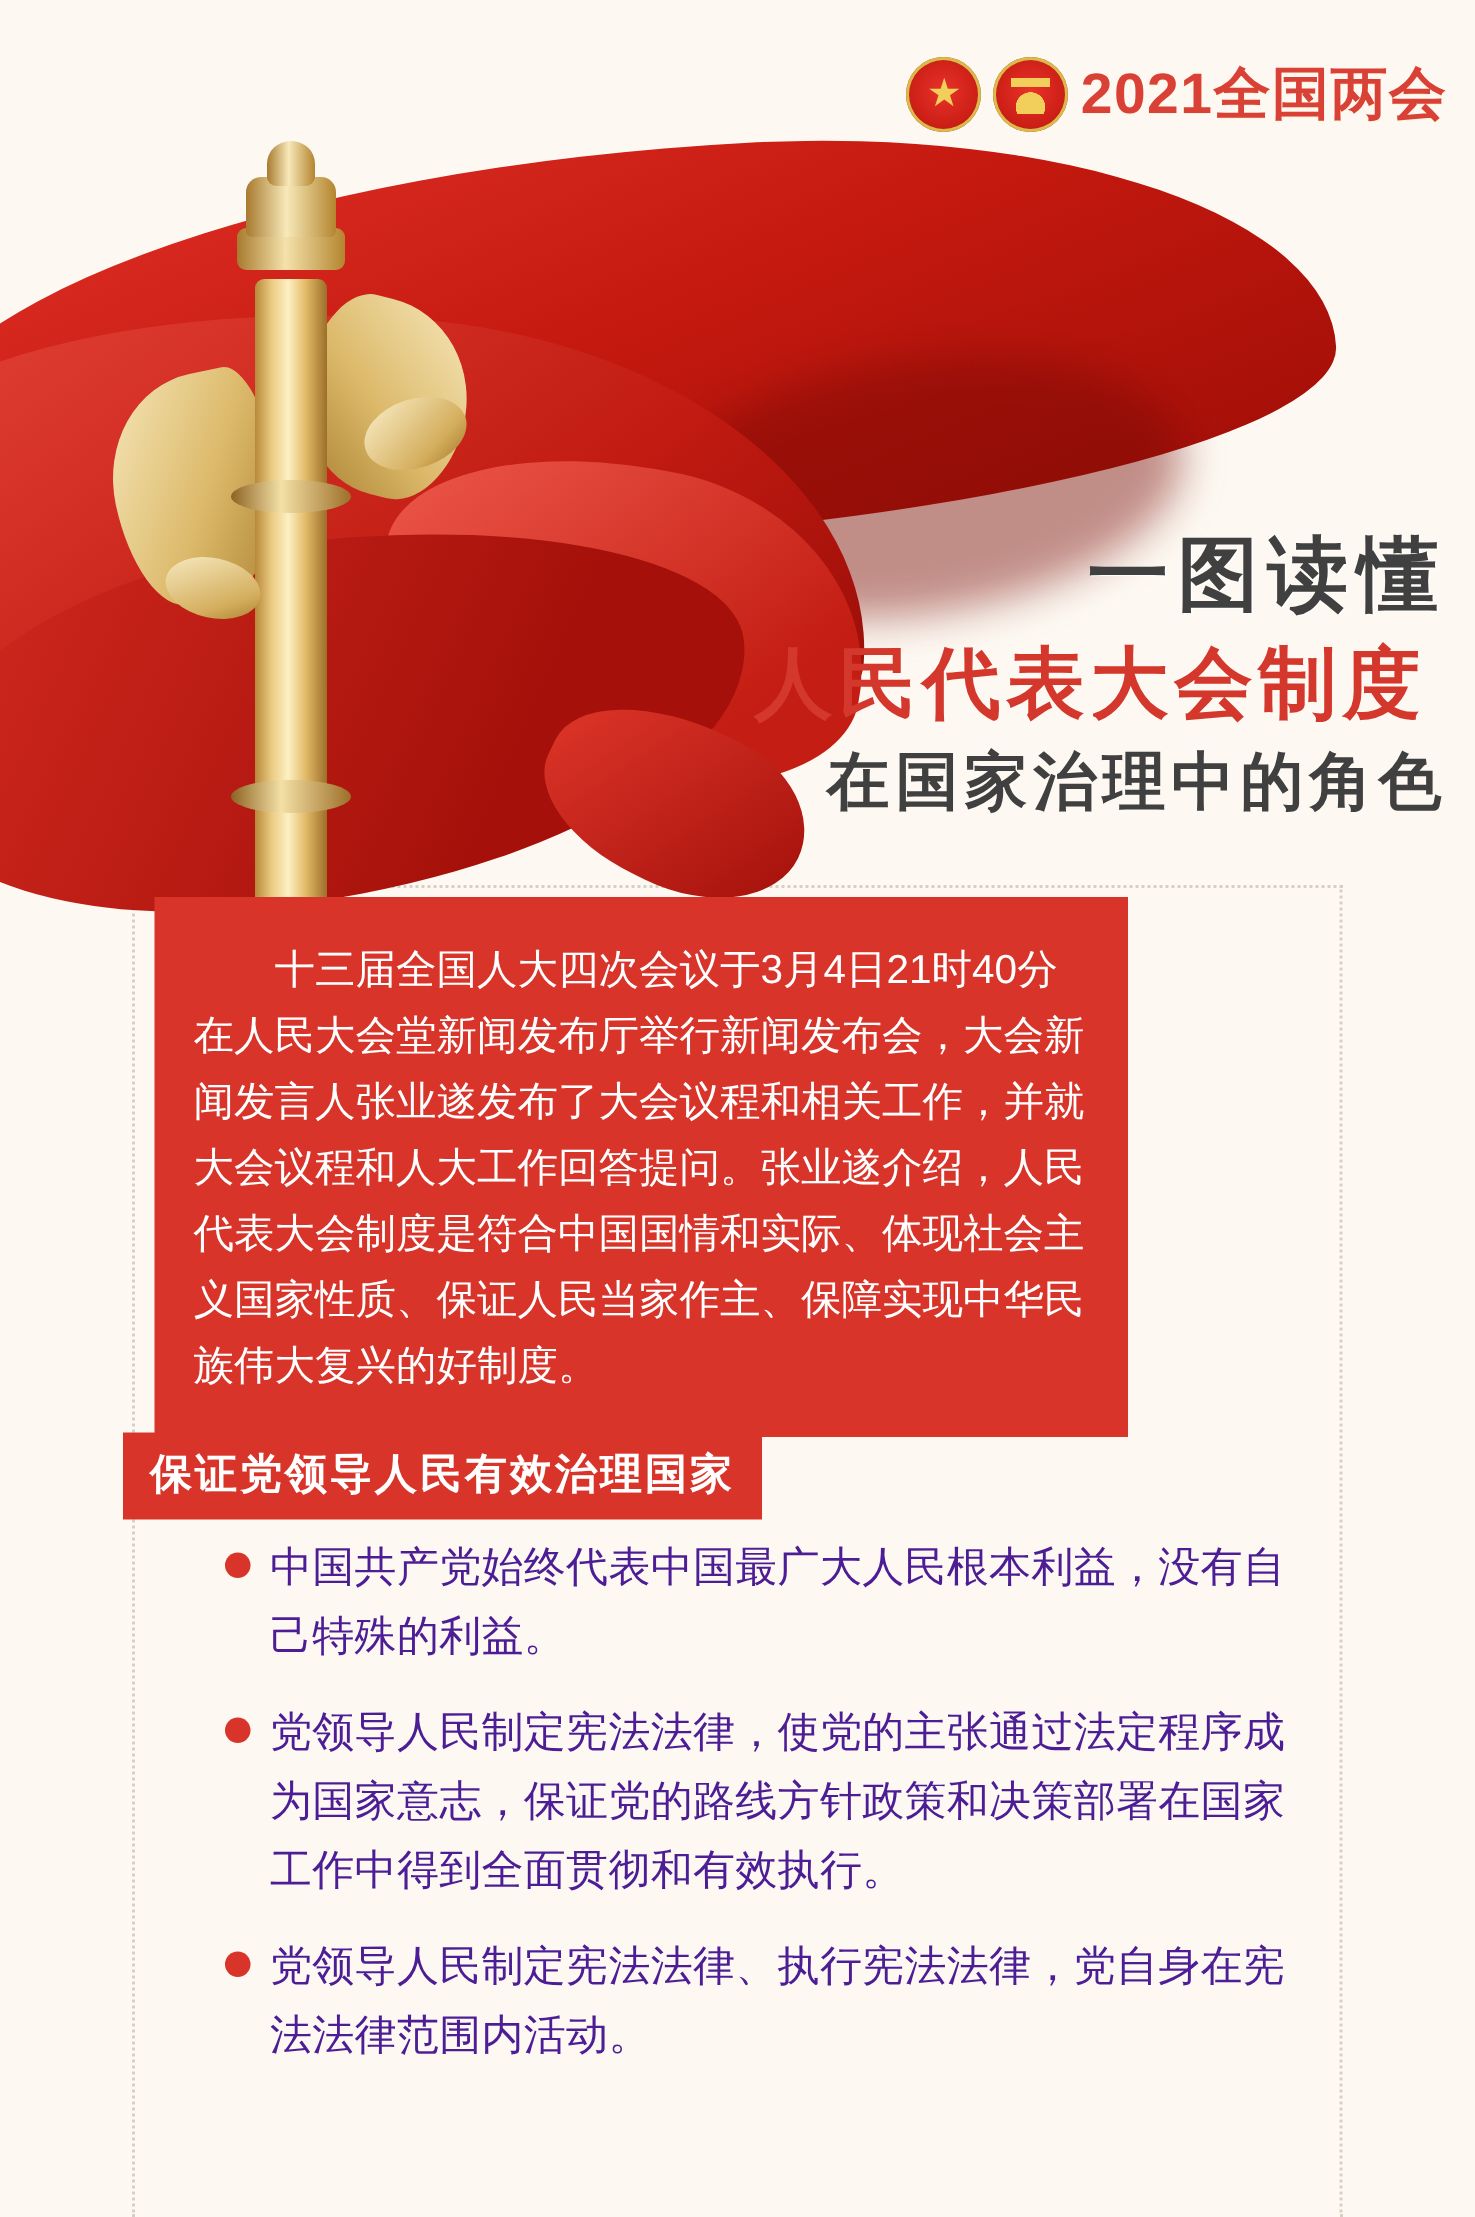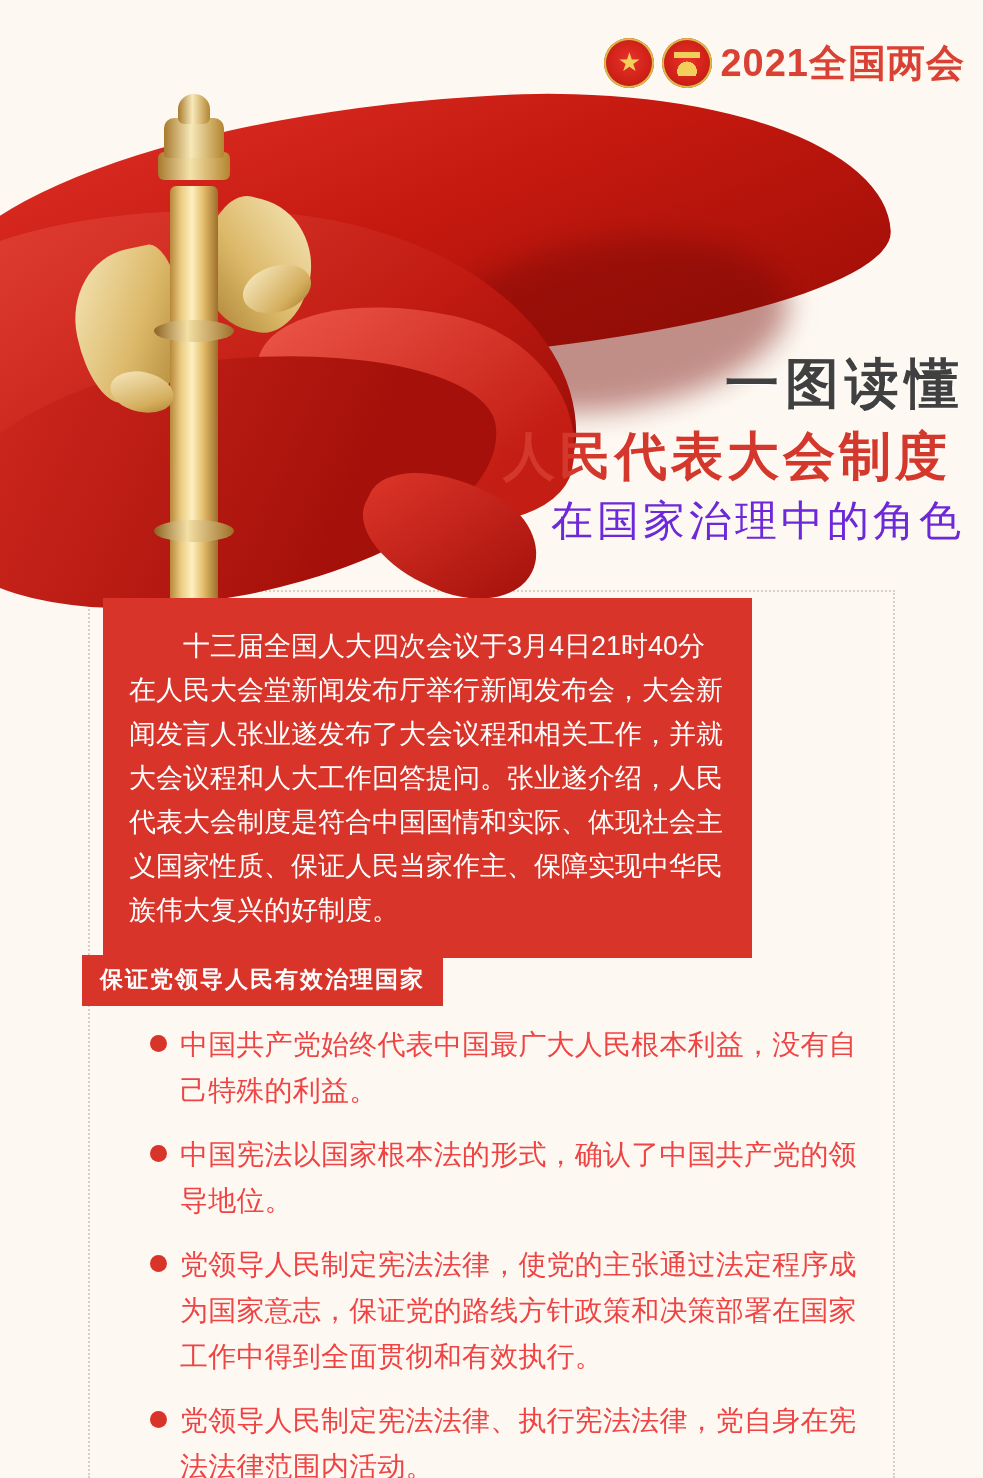--- a/index.html
+++ b/index.html
@@ -279,22 +279,22 @@
     font-size: 52px;
     font-weight: bold;
     color: #d4372b;
     letter-spacing: 4px;
     line-height: 1.25;
     padding-right: 14px;
   }
   .title-sub2 {
     margin-top: 6px;
     font-size: 42px;
-    font-weight: normal;
-    color: #6d28d9;
+    font-weight: bold;
+    color: #404040;
     letter-spacing: 4px;
     line-height: 1.25;
   }
 
   
   .lead-box {
     position: absolute;
     left: 103px;
     top: 598px;
     width: 649px;
@@ -311,21 +311,21 @@
     letter-spacing: 0px;
   }
 
   
   .section-head {
     position: absolute;
     left: 82px;
     top: 955px;
     background: #d8342a;
     color: #ffffff;
-    font-size: 23px;
+    font-size: 28px;
     font-weight: bold;
     letter-spacing: 2px;
     padding: 9px 18px 11px 18px;
     z-index: 20;
   }
 
   .bullet-list {
     position: absolute;
     left: 150px;
     top: 1022px;
@@ -343,21 +343,21 @@
     height: 17px;
     border-radius: 50%;
     background: #d8342a;
     margin-top: 13px;
     margin-right: 13px;
   }
   .bullet-text {
     flex: 1 1 auto;
     font-size: 28px;
     line-height: 46px;
-    color: #ef4444;
+    color: #4c1d95;
     letter-spacing: 0.2px;
   }
 </style>
 </head>
 <body>
 
 <div class="page">
 
   <div class="dotted-left"></div>
   <div class="dotted-right"></div>
@@ -403,24 +403,20 @@
 
   <div class="section-head">保证党领导人民有效治理国家</div>
 
   <div class="bullet-list">
     <div class="bullet-item">
       <span class="bullet-dot"></span>
       <span class="bullet-text">中国共产党始终代表中国最广大人民根本利益，没有自己特殊的利益。</span>
     </div>
     <div class="bullet-item">
       <span class="bullet-dot"></span>
-      <span class="bullet-text">中国宪法以国家根本法的形式，确认了中国共产党的领导地位。</span>
-    </div>
-    <div class="bullet-item">
-      <span class="bullet-dot"></span>
       <span class="bullet-text">党领导人民制定宪法法律，使党的主张通过法定程序成为国家意志，保证党的路线方针政策和决策部署在国家工作中得到全面贯彻和有效执行。</span>
     </div>
     <div class="bullet-item">
       <span class="bullet-dot"></span>
       <span class="bullet-text">党领导人民制定宪法法律、执行宪法法律，党自身在宪法法律范围内活动。</span>
     </div>
   </div>
 
 </div>
 

